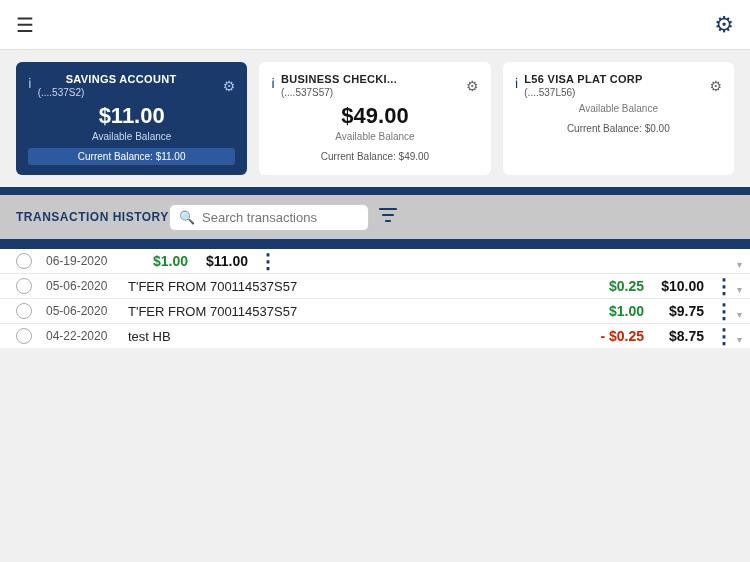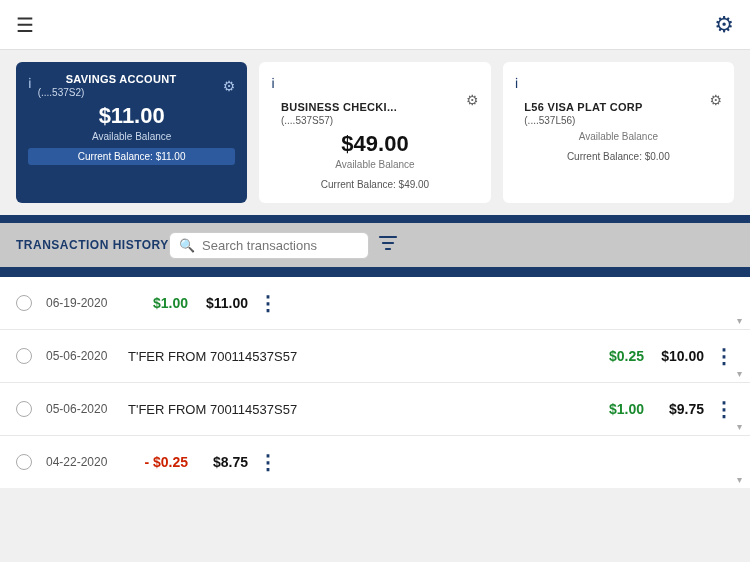--- a/index.html
+++ b/index.html
@@ -71,21 +71,21 @@
     .account-card.active .info-icon { color: #aac4e8; }
     .account-card:not(.active) .info-icon { color: #1a3a6b; }
 
     .account-name {
       font-size: 11px;
       font-weight: 700;
       letter-spacing: 0.3px;
       line-height: 1.3;
     }
     .account-card.active .account-name { color: #ffffff; margin-left: 28px; }
-    .account-card:not(.active) .account-name { color: #222; margin-top: 28px; }
+    .account-card:not(.active) .account-name { color: #222; }
 
     .account-number {
       font-size: 10px;
       line-height: 1.3;
     }
     .account-card.active .account-number { color: #ccd9ec; }
     .account-card:not(.active) .account-number { color: #555; }
 
     .gear-small {
       font-size: 14px;
@@ -186,21 +186,21 @@
       height: 10px;
     }
 
     .transactions-list {
       background: #ffffff;
     }
 
     .transaction-row {
       display: flex;
       align-items: center;
-      padding: 14px 16px;
+      padding: 0 16px;
       border-bottom: 1px solid #e8e8e8;
       background: #ffffff;
       position: relative;
     }
     .transaction-row:last-child {
       border-bottom: none;
     }
 
     .tx-radio {
       width: 16px;
@@ -359,18 +359,19 @@
       <div class="tx-date">05-06-2020</div>
       <div class="tx-description">T'FER FROM 700114537S57</div>
       <div class="tx-amount">$1.00</div>
       <div class="tx-balance">$9.75</div>
       <div class="tx-more">⋮</div>
       <div class="tx-chevron">▾</div>
     </div>
     <div class="transaction-row">
       <div class="tx-radio"></div>
       <div class="tx-date">04-22-2020</div>
+      <div class="tx-description">test HB</div>
       <div class="tx-amount negative">- $0.25</div>
       <div class="tx-balance">$8.75</div>
       <div class="tx-more">⋮</div>
       <div class="tx-chevron">▾</div>
     </div>
   </div>
 
 </body></html>

